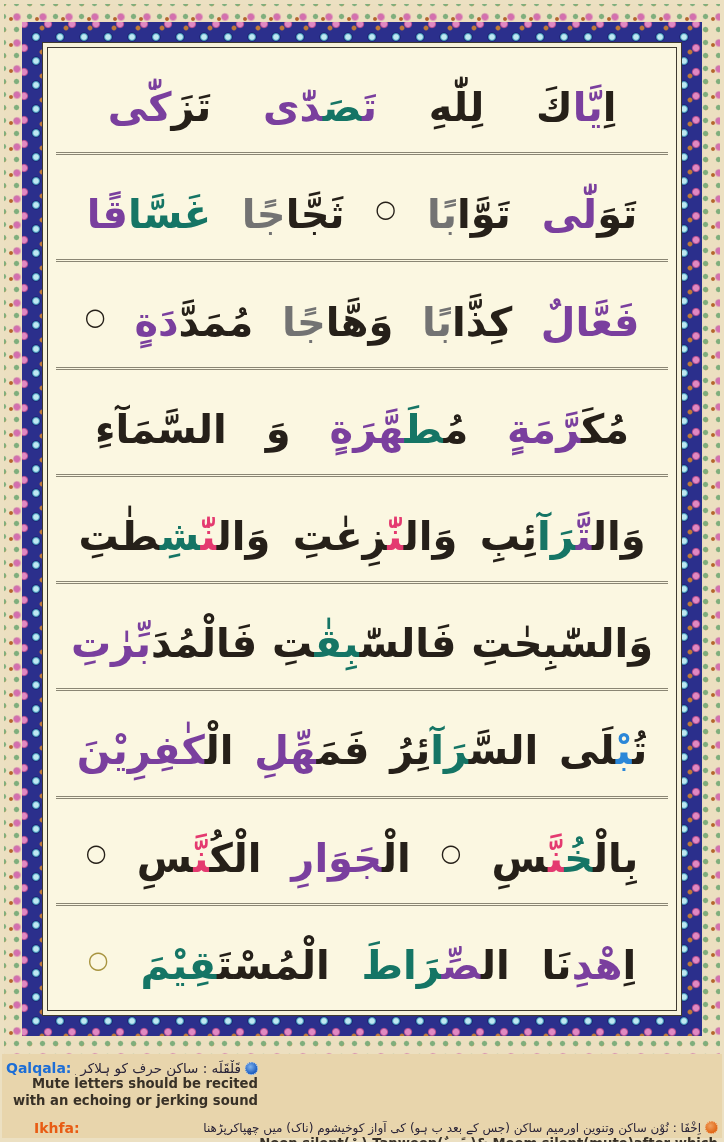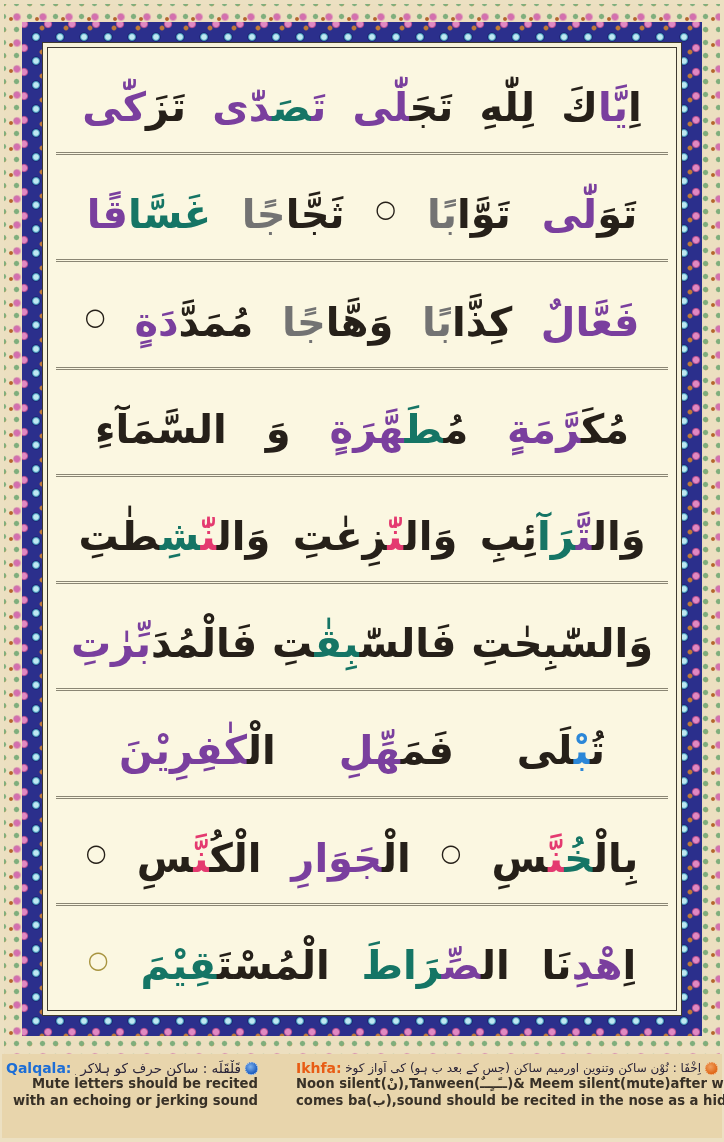--- a/index.html
+++ b/index.html
@@ -39,21 +39,21 @@
   .c-ink{color:#262019;}
   .c-purple{color:#7a3f9e;}
   .c-teal{color:#157565;}
   .c-orange{color:#737373;}
   .c-pink{color:#e43a70;}
   .c-blue{color:#2b87d8;}
   .c-khaki{color:#a89440;}
 
   
   .legend{height:84px;margin:0 2px;background:#e8d5ac;display:flex;box-sizing:border-box;
-    padding:6px 4px 0 4px;gap:10px;}
+    padding:6px 4px 0 4px;gap:10px;flex-direction:column;}
   .leg-block{display:flex;flex-direction:column;}
   .leg-block.left{width:252px;flex:none;}
   .leg-block.right{flex:1;min-width:0;margin-left:28px;}
   .leg-row1{display:flex;align-items:center;gap:4px;}
   .leg-label{font-weight:bold;font-size:14px;flex:none;}
   .leg-label.blue{color:#1d6ed6;}
   .leg-label.orange{color:#e85c14;}
   .leg-urdu{flex:1;direction:rtl;text-align:right;font-size:13.5px;color:#2a2438;
     white-space:nowrap;overflow:hidden;}
   .leg-block.right .leg-urdu{font-size:12px;color:#2a2438;}
@@ -70,21 +70,20 @@
 <div class="page" data-name="qaida-book-page">
 
   <div class="frame" data-name="decorative-floral-border">
     <div class="navy" data-name="navy-ornament-band">
       <div class="gapband" data-name="inner-double-frame">
         <div class="panel" data-name="quran-panel">
 
         <div class="qrow" data-name="quran-line-1">
               <span class="word" data-name="arabic-word"><span class="c-ink">اِ</span><span class="c-purple">يَّا</span><span class="c-ink">كَ</span></span>
               <span class="word" data-name="arabic-word"><span class="c-ink">لِلّٰهِ</span></span>
-              <span class="word" data-name="arabic-word"><span class="c-ink">تَجَ‍</span><span class="c-purple">‍لّٰى</span></span>
               <span class="word" data-name="arabic-word"><span class="c-purple">تَ‍</span><span class="c-teal">‍صَ‍</span><span class="c-purple">‍دّٰى</span></span>
               <span class="word" data-name="arabic-word"><span class="c-ink">تَزَ</span><span class="c-purple">كّٰى</span></span>
             </div>
             <div class="qrow" data-name="quran-line-2">
               <span class="word" data-name="arabic-word"><span class="c-ink">تَوَ</span><span class="c-purple">لّٰى</span></span>
               <span class="word" data-name="arabic-word"><span class="c-ink">تَوَّا</span><span class="c-orange">بًا</span></span>
               <span class="word" data-name="verse-circle"><span class="c-ink">○</span></span>
               <span class="word" data-name="arabic-word"><span class="c-ink">ثَجَّا</span><span class="c-orange">جًا</span></span>
               <span class="word" data-name="arabic-word"><span class="c-teal">غَسَّا</span><span class="c-purple">قًا</span></span>
             </div>
@@ -106,20 +105,21 @@
               <span class="word" data-name="arabic-word"><span class="c-ink">وَال‍</span><span class="c-pink">‍نّٰ‍</span><span class="c-ink">‍زِعٰتِ</span></span>
               <span class="word" data-name="arabic-word"><span class="c-ink">وَال‍</span><span class="c-pink">‍نّٰ‍</span><span class="c-teal">‍شِ‍</span><span class="c-ink">‍طٰتِ</span></span>
             </div>
             <div class="qrow" data-name="quran-line-6">
               <span class="word" data-name="arabic-word"><span class="c-ink">وَالسّٰبِحٰتِ</span></span>
               <span class="word" data-name="arabic-word"><span class="c-ink">فَالسّٰ‍</span><span class="c-teal">‍بِقٰ‍</span><span class="c-ink">‍تِ</span></span>
               <span class="word" data-name="arabic-word"><span class="c-ink">فَالْمُدَ</span><span class="c-purple">بِّرٰتِ</span></span>
             </div>
             <div class="qrow" data-name="quran-line-7">
               <span class="word" data-name="arabic-word"><span class="c-ink">تُ‍</span><span class="c-blue">‍بْ‍</span><span class="c-ink">‍لَى</span></span>
+              <span class="word" data-name="arabic-word"><span class="c-ink">السَّ‍</span><span class="c-teal">‍رَآ</span><span class="c-ink">ئِرُ</span></span>
               <span class="word" data-name="arabic-word"><span class="c-ink">فَمَ‍</span><span class="c-purple">‍هِّلِ</span></span>
               <span class="word" data-name="arabic-word"><span class="c-ink">الْ‍</span><span class="c-purple">‍كٰفِرِيْنَ</span></span>
             </div>
             <div class="qrow" data-name="quran-line-8">
               <span class="word" data-name="arabic-word"><span class="c-ink">بِالْ‍</span><span class="c-teal">‍خُ‍</span><span class="c-pink">‍نَّ‍</span><span class="c-ink">‍سِ</span></span>
               <span class="word" data-name="verse-circle"><span class="c-ink">○</span></span>
               <span class="word" data-name="arabic-word"><span class="c-ink">الْ‍</span><span class="c-purple">‍جَوَارِ</span></span>
               <span class="word" data-name="arabic-word"><span class="c-ink">الْكُ‍</span><span class="c-pink">‍نَّ‍</span><span class="c-ink">‍سِ</span></span>
               <span class="word" data-name="verse-circle"><span class="c-ink">○</span></span>
             </div>

